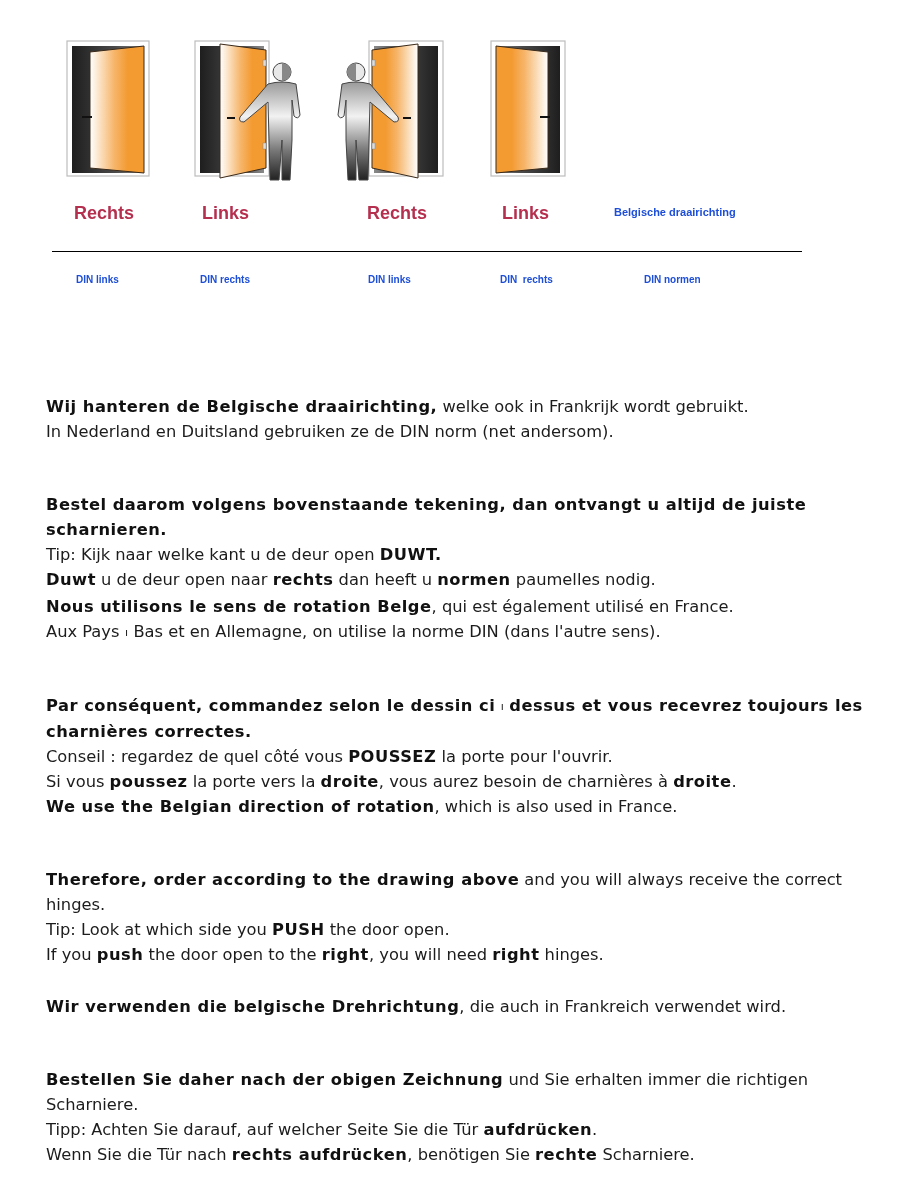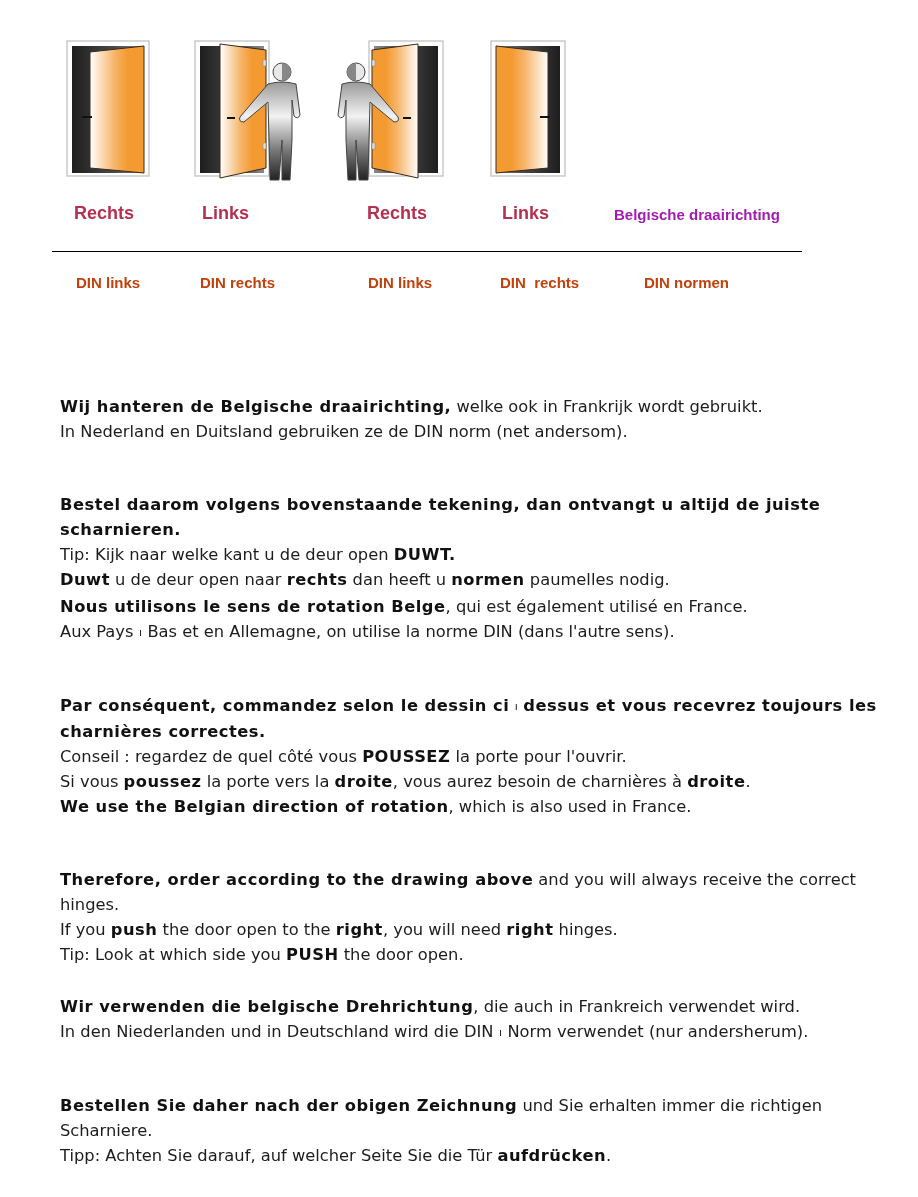--- a/index.html
+++ b/index.html
@@ -3,25 +3,25 @@
   <meta charset="utf-8">
   <style>
     html, body { margin: 0; padding: 0; background: #ffffff; }
     body { width: 918px; height: 1197px; position: relative; overflow: hidden; font-family: "DejaVu Sans", sans-serif; color: #1a1a1a; }
 
     .figure { position: absolute; left: 0; top: 0; width: 918px; height: 310px; }
     .door { position: absolute; top: 40px; }
     .door svg { display: block; }
 
     .label-red { position: absolute; top: 203px; font-family: "Liberation Sans", sans-serif; font-weight: bold; font-size: 18px; color: #b5304f; }
-    .label-black { position: absolute; font-family: "Liberation Sans", sans-serif; font-weight: bold; font-size: 15px; color: #a21caf; }
-    .label-din { position: absolute; top: 274px; font-family: "Liberation Sans", sans-serif; font-weight: bold; font-size: 15px; color: #c2410c; }
+    .label-black { position: absolute; font-family: "Liberation Sans", sans-serif; font-weight: bold; font-size: 11px; color: #1d4ed8; }
+    .label-din { position: absolute; top: 274px; font-family: "Liberation Sans", sans-serif; font-weight: bold; font-size: 10px; color: #1d4ed8; }
     .divider { position: absolute; left: 52px; top: 251px; width: 750px; height: 0; border-top: 1.3px solid #000; }
 
-    .text-block { position: absolute; left: 60px; width: 850px; font-size: 16.3px; line-height: 25px; color: #1c1c1c; }
+    .text-block { position: absolute; left: 46px; width: 850px; font-size: 16.3px; line-height: 25px; color: #1c1c1c; }
     .text-block p { margin: 0; white-space: nowrap; }
     .text-block p.wrap { white-space: normal; margin-top: 48px; }
     .text-block b { font-weight: bold; letter-spacing: 0.5px; color: #111; }
     .sep { display: inline-block; width: 14px; text-align: center; font-size: 11px; vertical-align: 1px; }
   </style>
 </head>
 <body>
 
 <div class="figure">
 
@@ -135,22 +135,22 @@
   <p><b>Nous utilisons le sens de rotation Belge</b><span>, qui est également utilisé en France.</span></p>
   <p><span>Aux Pays</span><span class="sep">ı</span><span>Bas et en Allemagne, on utilise la norme DIN (dans l'autre sens).</span></p>
   <p class="wrap" style="width:845px;"><b>Par conséquent, commandez selon le dessin ci</b><span class="sep">ı</span><b>dessus et vous recevrez toujours les charnières correctes.</b></p>
   <p><span>Conseil : regardez de quel côté vous </span><b>POUSSEZ</b><span> la porte pour l'ouvrir.</span></p>
   <p><span>Si vous </span><b>poussez</b><span> la porte vers la </span><b>droite</b><span>, vous aurez besoin de charnières à </span><b>droite</b><span>.</span></p>
 </div>
 
 <div class="text-block" style="top:794px;">
   <p><b>We use the Belgian direction of rotation</b><span>, which is also used in France.</span></p>
   <p class="wrap" style="width:830px;"><b>Therefore, order according to the drawing above</b><span> and you will always receive the correct hinges.</span></p>
+  <p><span>Tip: Look at which side you </span><b>PUSH</b><span> the door open.</span></p>
   <p><span>If you </span><b>push</b><span> the door open to the </span><b>right</b><span>, you will need </span><b>right</b><span> hinges.</span></p>
-  <p><span>Tip: Look at which side you </span><b>PUSH</b><span> the door open.</span></p>
 </div>
 
 <div class="text-block" style="top:994px;">
   <p><b>Wir verwenden die belgische Drehrichtung</b><span>, die auch in Frankreich verwendet wird.</span></p>
-  <p><span>In den Niederlanden und in Deutschland wird die DIN</span><span class="sep">ı</span><span>Norm verwendet (nur andersherum).</span></p>
   <p class="wrap" style="width:800px;"><b>Bestellen Sie daher nach der obigen Zeichnung</b><span> und Sie erhalten immer die richtigen Scharniere.</span></p>
   <p><span>Tipp: Achten Sie darauf, auf welcher Seite Sie die Tür </span><b>aufdrücken</b><span>.</span></p>
+  <p><span>Wenn Sie die Tür nach </span><b>rechts aufdrücken</b><span>, benötigen Sie </span><b>rechte</b><span> Scharniere.</span></p>
 </div>
 
 </body></html>

